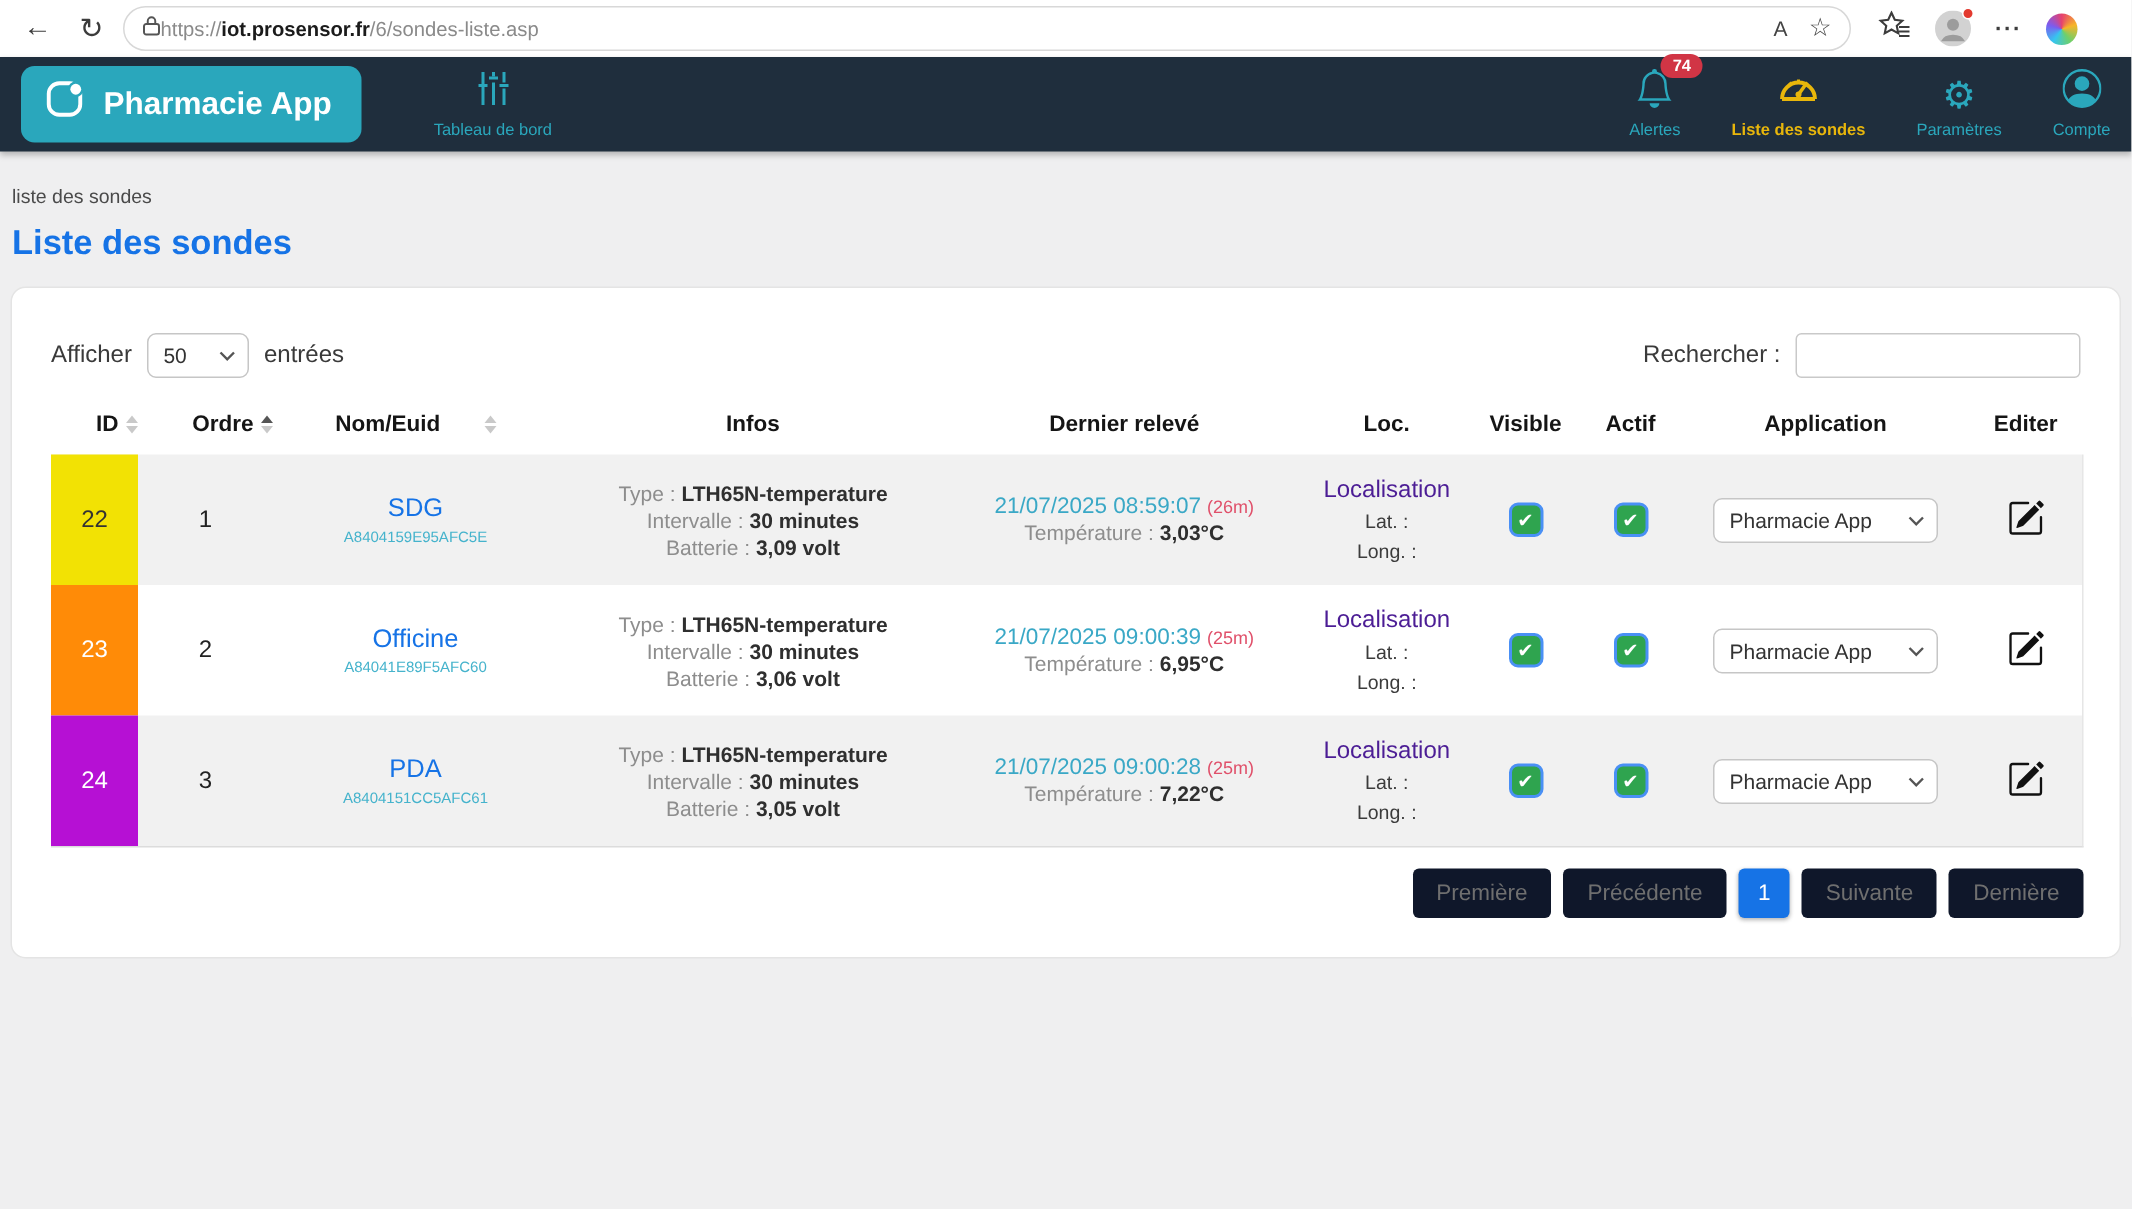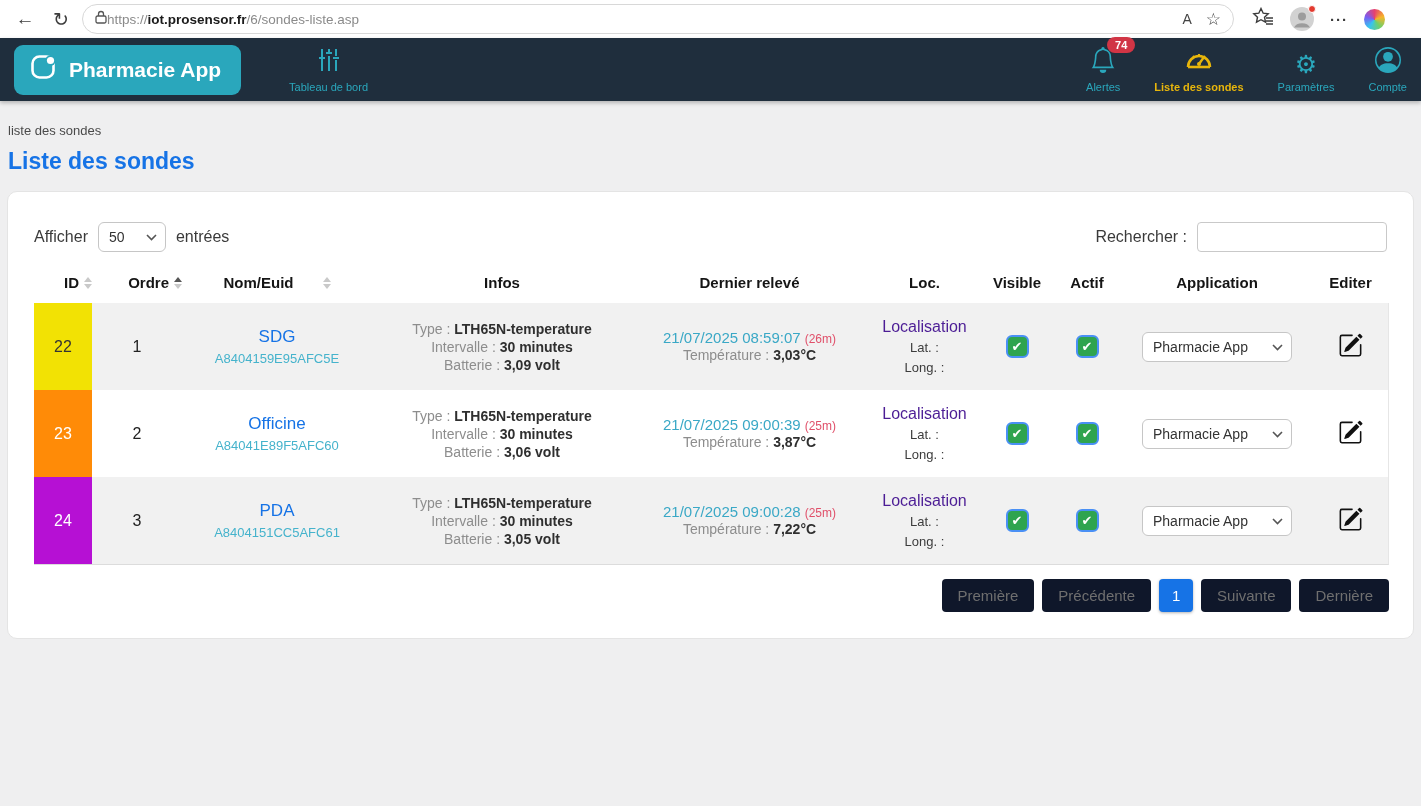--- a/index.html
+++ b/index.html
@@ -72,21 +72,21 @@
   .carets.asc .caret-up { border-bottom-color:#555; }
 
   .tbody { border-right:1px solid #e6e6e6; border-bottom:1px solid #dcdcdc; }
   .trow { min-height:77px; align-items:center; }
   .trow:nth-child(odd) { background:#f1f1f1; }
   .cell { text-align:center; font-size:14px; color:#2f2f2f; }
   .id-cell { height:87px; display:flex; align-items:center; justify-content:center;
              font-size:16px; }
   .ordre-cell { font-size:16px; color:#222; }
   .name-link { display:block; font-size:17px; color:#1673e6; text-decoration:none; cursor:pointer; }
-  .euid-link { display:block; font-size:13px; color:#45b3cc; text-decoration:none; margin-top:4px; cursor:pointer; }
+  .euid-link { display:block; font-size:10px; color:#45b3cc; text-decoration:none; margin-top:4px; cursor:pointer; }
   .info-line { line-height:18px; }
   .lbl { color:#8d8d8d; font-size:14px; }
   .val { color:#2f2f2f; font-weight:700; font-size:14px; }
   .date-txt { color:#3aa8c6; font-size:15px; }
   .ago-txt { color:#e0506a; font-size:12px; margin-left:4px; }
   .loc-link { display:block; color:#4c1d95; font-size:16px; text-decoration:none; cursor:pointer; }
   .latlong { font-size:13px; color:#3c3c3c; line-height:17px; margin-top:3px; }
   .chk { display:inline-flex; width:23px; height:23px; border-radius:6px; background:#2fa44f;
          border:2px solid #4a90f5; color:#fff; font-size:13px; font-weight:700;
          align-items:center; justify-content:center; cursor:pointer; }
@@ -331,21 +331,21 @@
       <a class="name-link">Officine</a>
       <a class="euid-link">A84041E89F5AFC60</a>
     </div>
     <div class="cell">
       <div class="info-line"><span class="lbl">Type :</span> <span class="val">LTH65N-temperature</span></div>
       <div class="info-line"><span class="lbl">Intervalle :</span> <span class="val">30 minutes</span></div>
       <div class="info-line"><span class="lbl">Batterie :</span> <span class="val">3,06 volt</span></div>
     </div>
     <div class="cell">
       <div><span class="date-txt">21/07/2025 09:00:39</span><span class="ago-txt">(25m)</span></div>
-      <div class="info-line"><span class="lbl">Température :</span> <span class="val">3,87°C</span></div>
+      <div class="info-line"><span class="lbl">Température :</span> <span class="val">6,95°C</span></div>
     </div>
     <div class="cell">
       <a class="loc-link">Localisation</a>
       <div class="latlong">Lat. :</div>
       <div class="latlong">Long. :</div>
     </div>
     <div class="cell">
       <span class="chk">✔</span>
     </div>
     <div class="cell">

